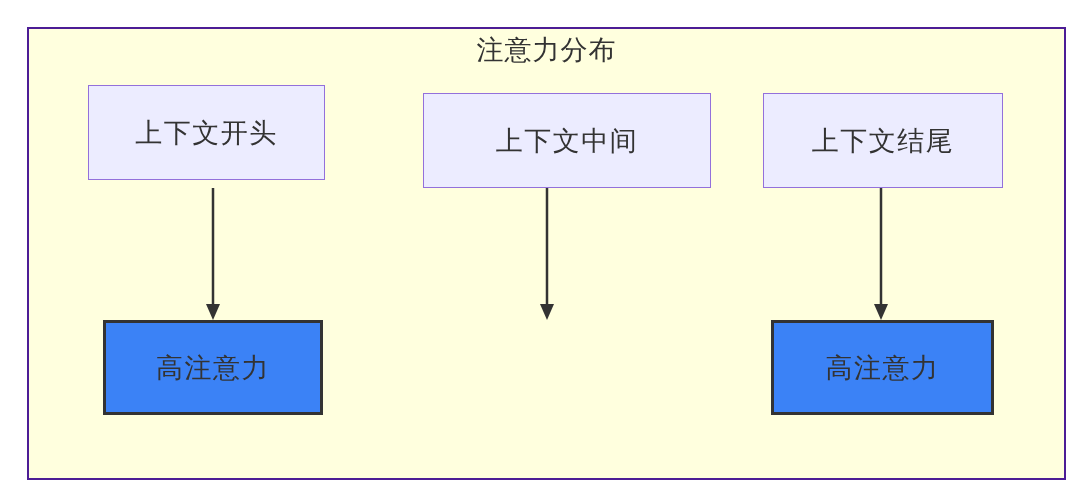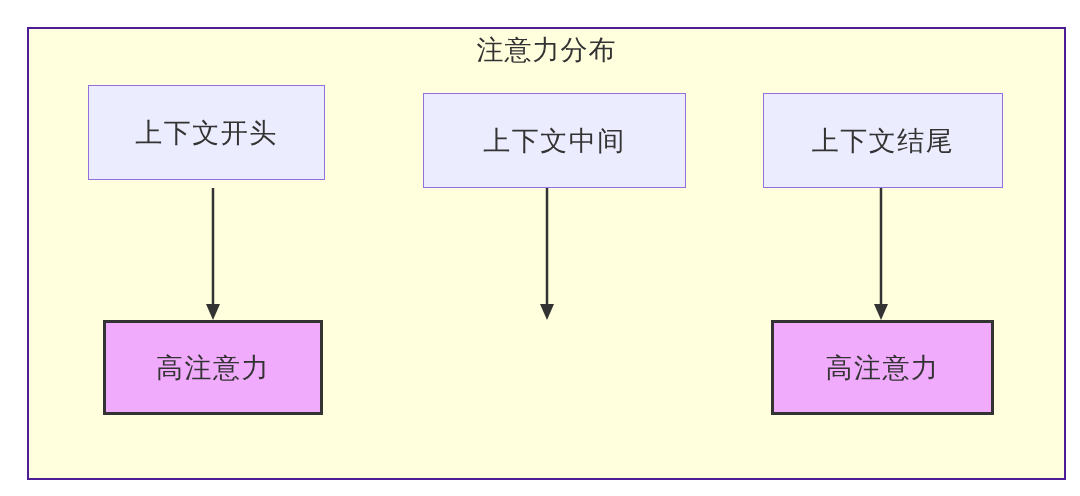--- a/index.html
+++ b/index.html
@@ -37,26 +37,26 @@
     color: #333333;
     text-align: center;
   }
   .ctx-node {
     background: #ececff;
     border: 1.5px solid #9370db;
   }
   .result-node {
     border: 3px solid #333333;
   }
-  .high { background: #f0abfc; }
+  .high { background: #3b82f6; }
   .low  { background: #ff9999; }
 
   
   .pos-ctx-start  { left: 59px;  top: 56px; width: 237px; height: 95px; }
-  .pos-ctx-middle { left: 394px; top: 64px; width: 263px; height: 95px; }
+  .pos-ctx-middle { left: 394px; top: 64px; width: 288px; height: 95px; }
   .pos-ctx-end    { left: 734px; top: 64px; width: 240px; height: 95px; }
 
   
   .pos-res-left   { left: 74px;  top: 291px; width: 220px; height: 95px; }
   .pos-res-middle { left: 408px; top: 291px; width: 221px; height: 95px; }
   .pos-res-right  { left: 742px; top: 291px; width: 223px; height: 95px; }
 
   
   .edge {
     position: absolute;

